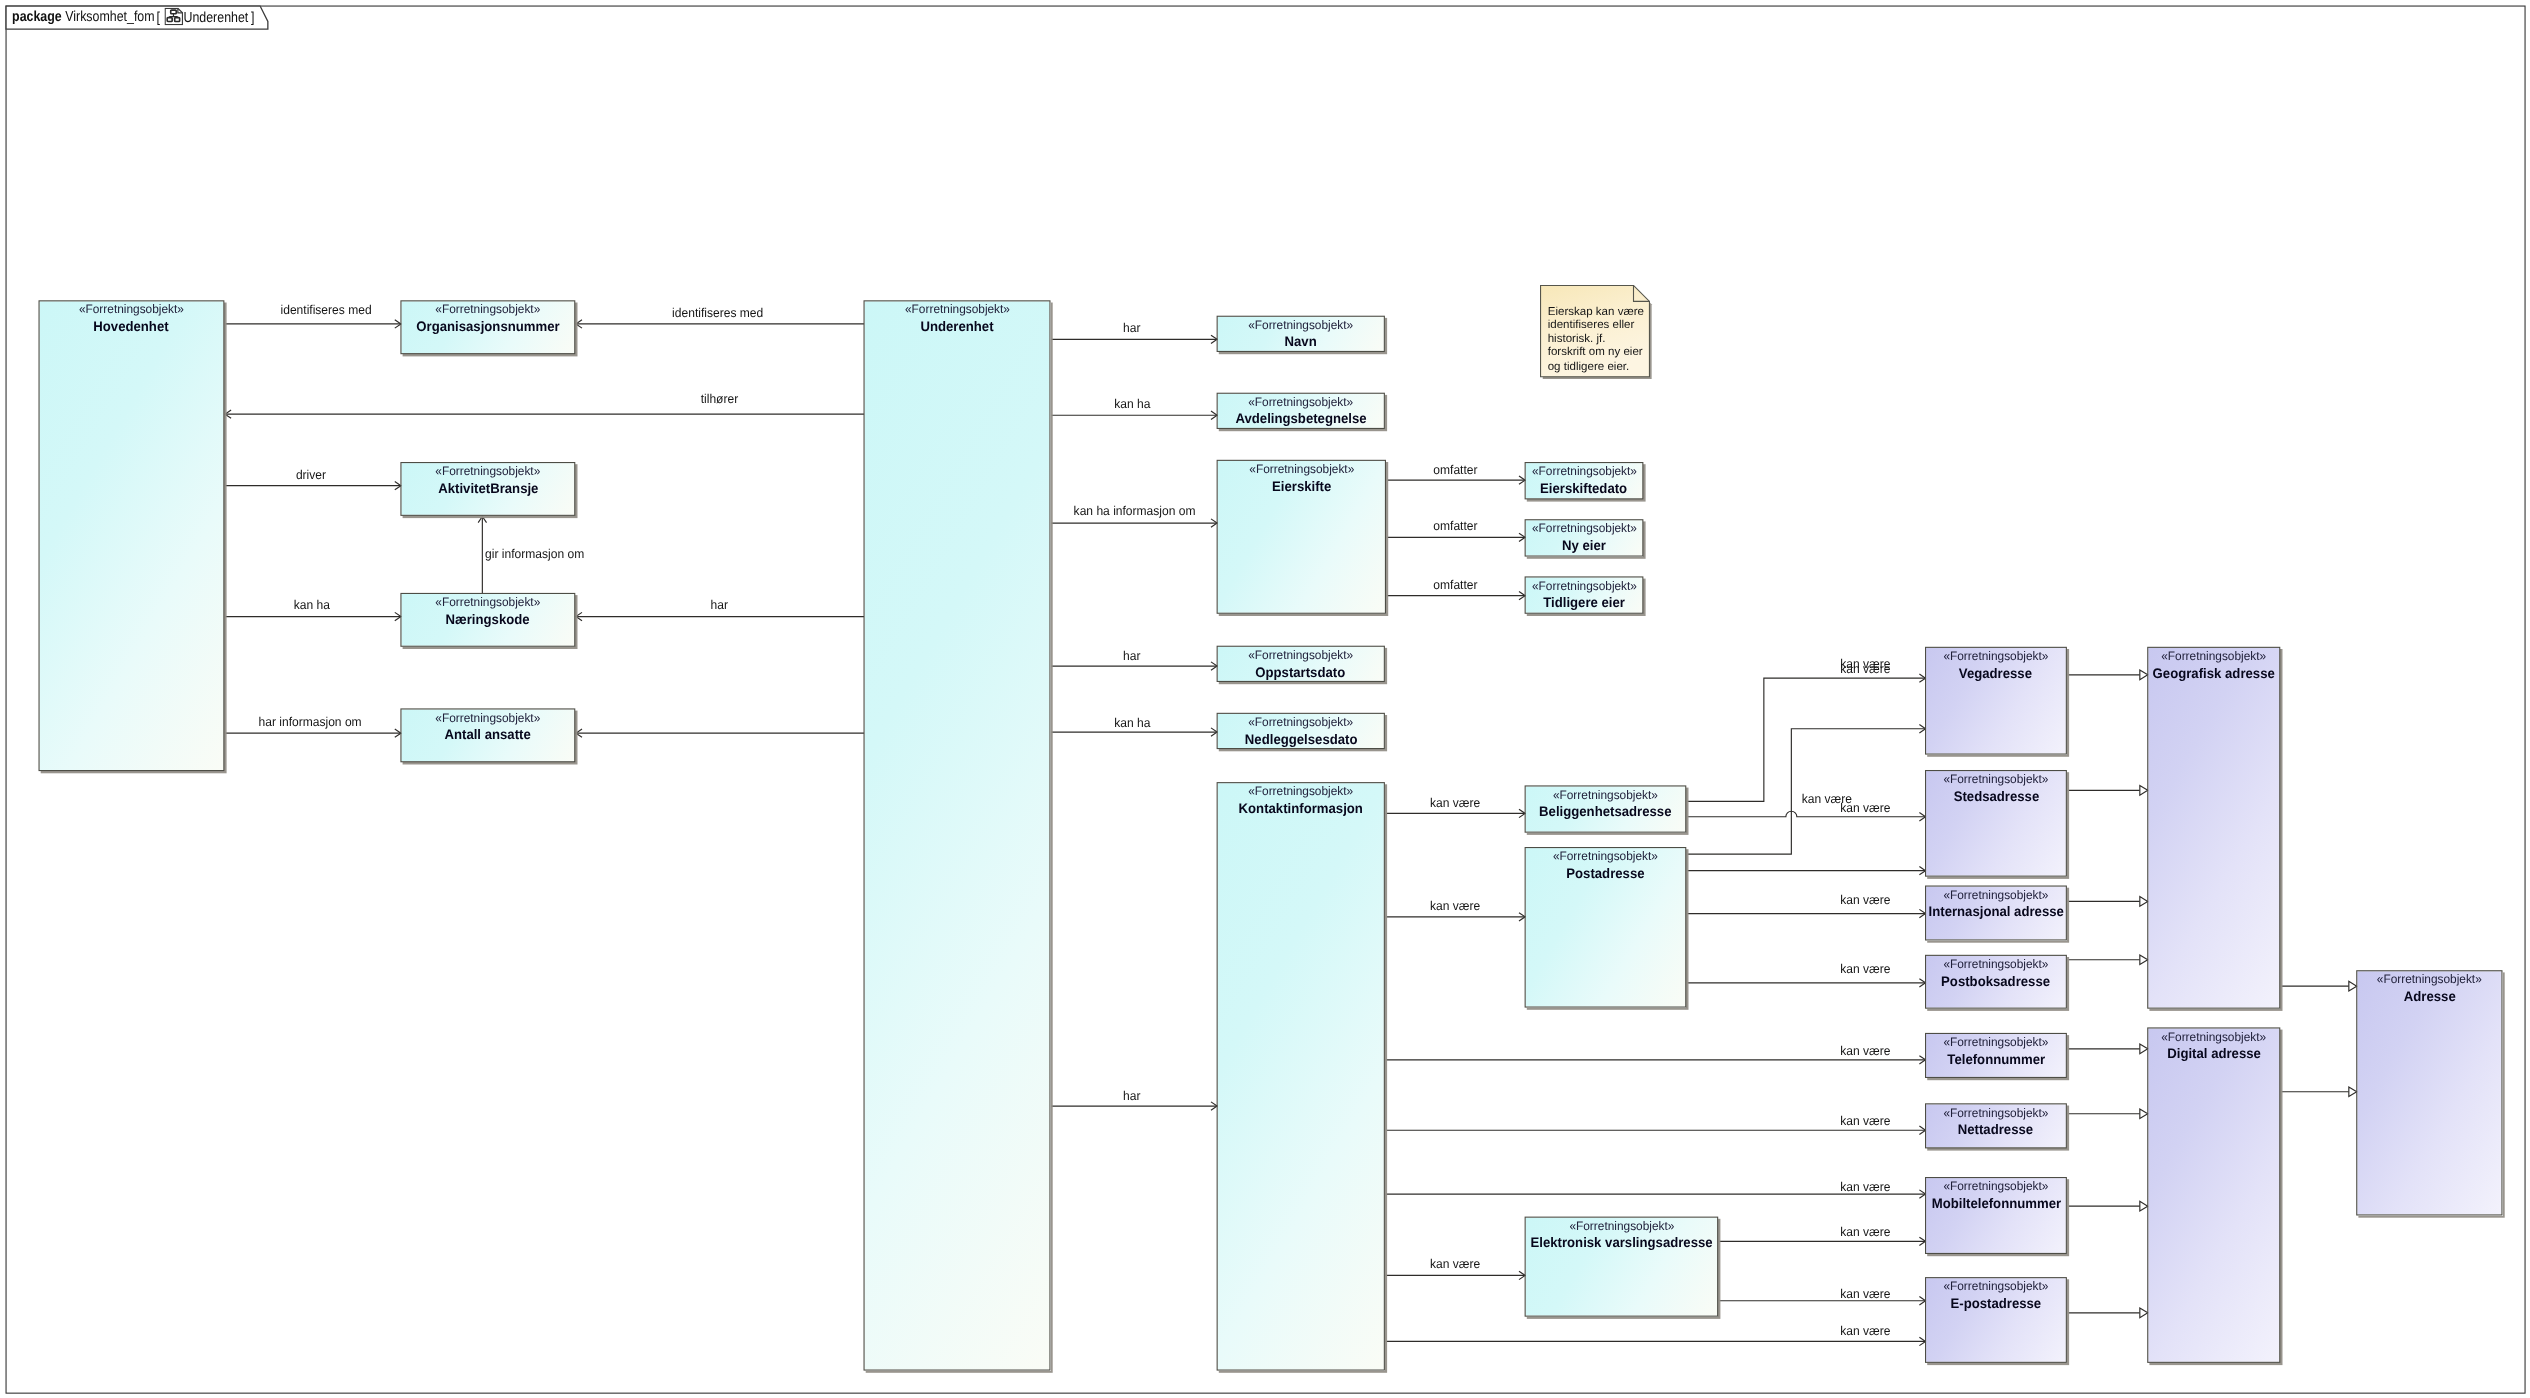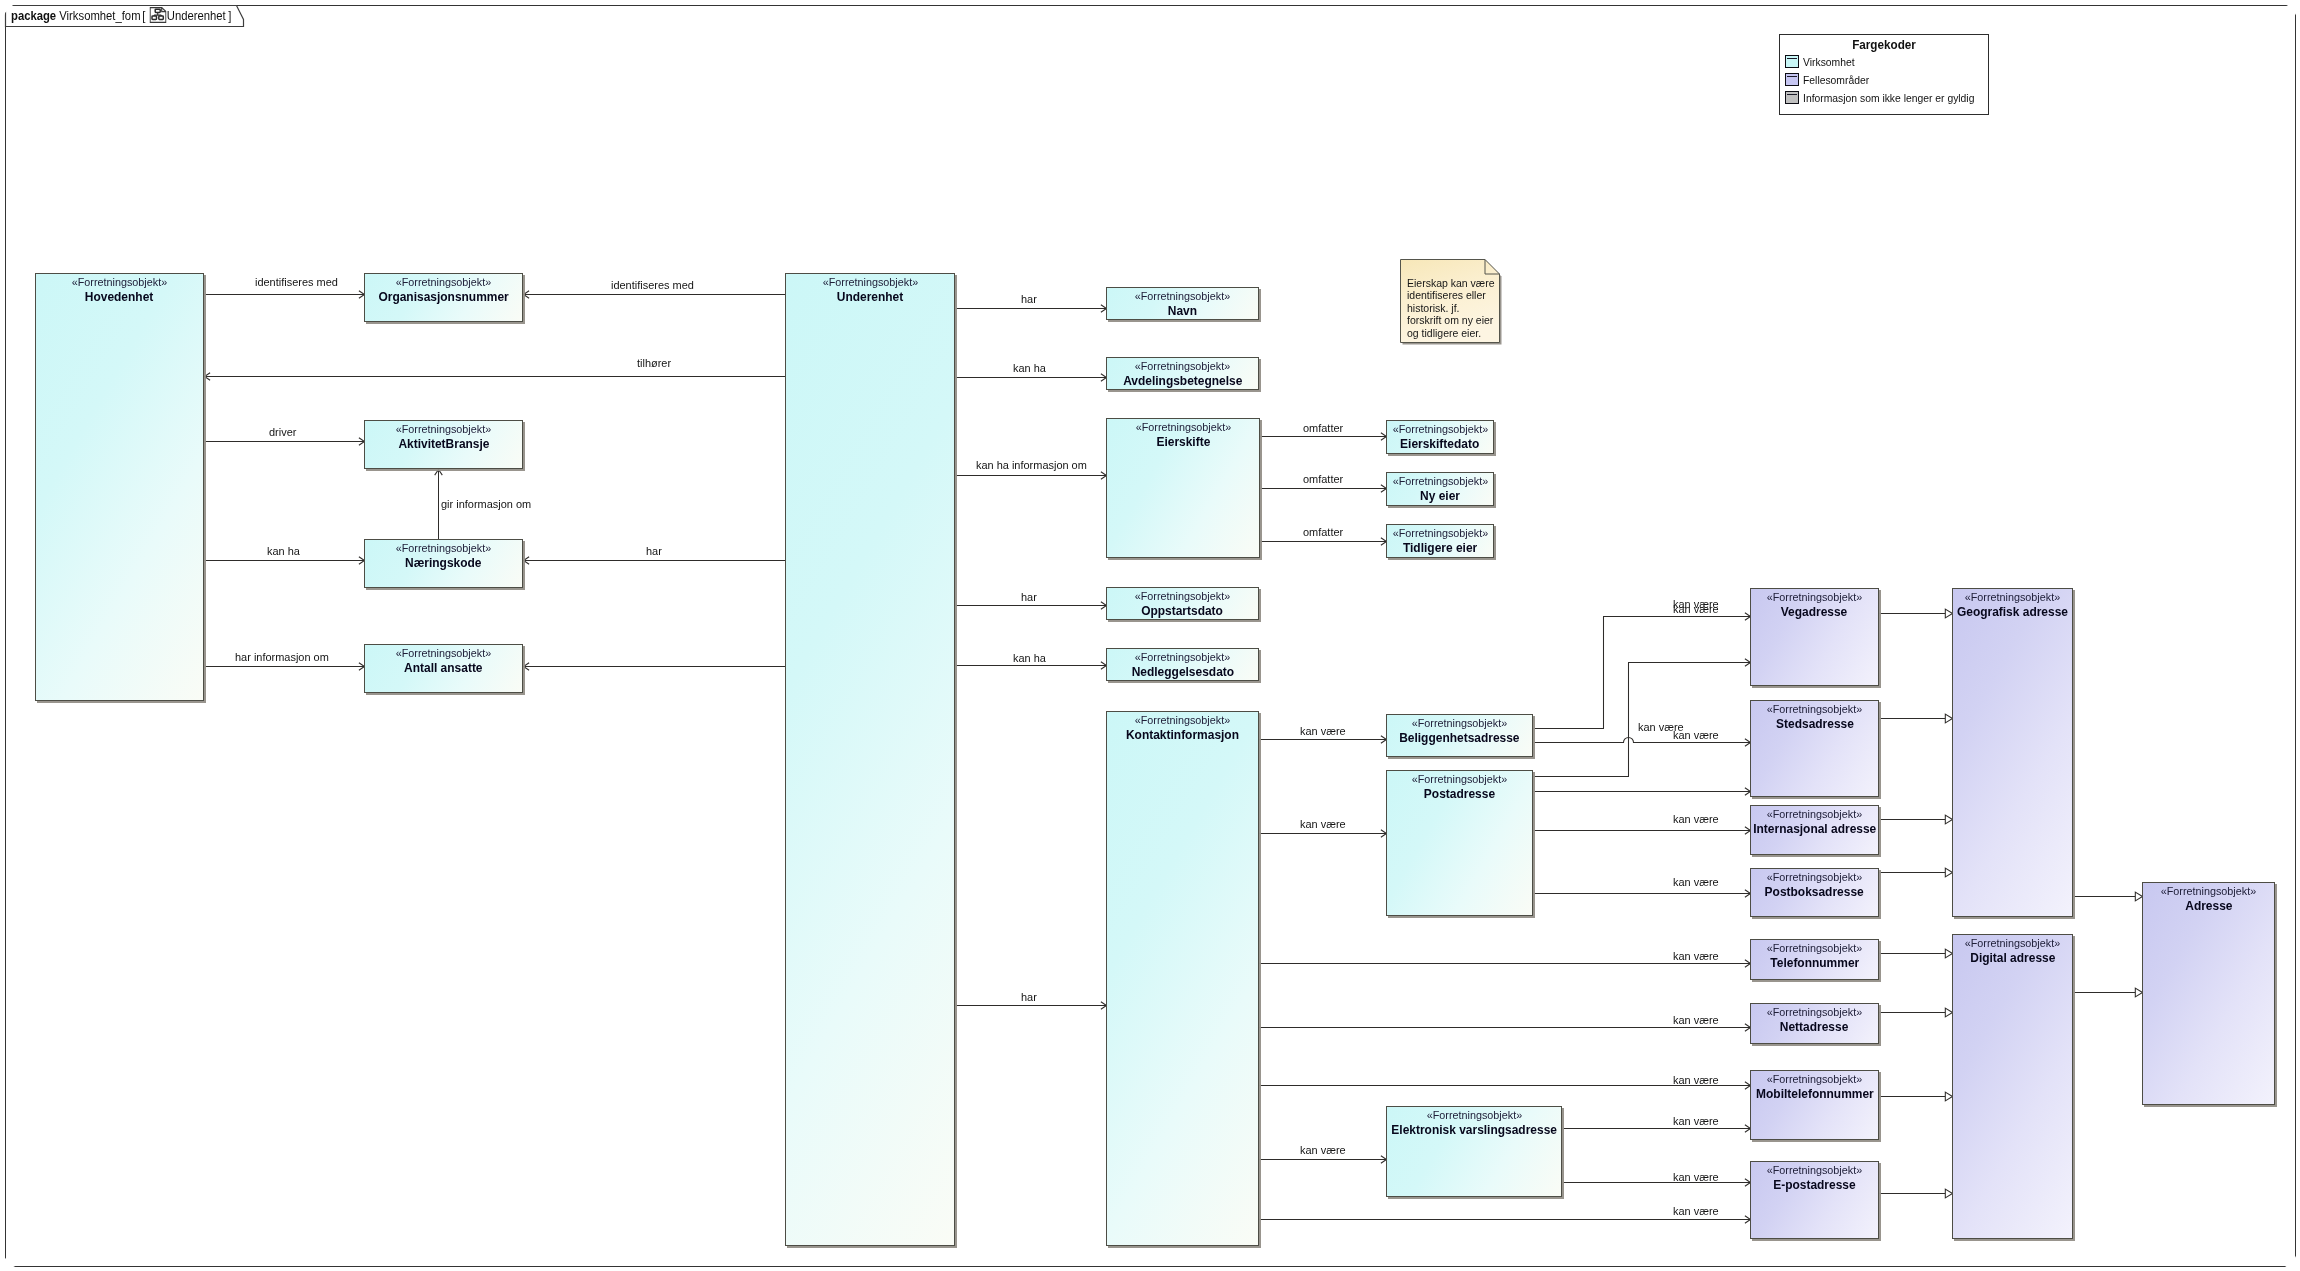--- a/index.html
+++ b/index.html
@@ -1,17 +1,17 @@
 <!DOCTYPE html>
 <html><head>
 <meta charset="utf-8">
 <style>
   html,body{margin:0;padding:0;background:#ffffff;}
   #page{position:relative;width:2300px;height:1271px;background:#ffffff;overflow:hidden;
-        font-family:"Liberation Sans", sans-serif;border-radius:30px;-webkit-font-smoothing:antialiased;}
+        font-family:"Liberation Sans", sans-serif;-webkit-font-smoothing:antialiased;}
   #frame{position:absolute;left:5px;top:5px;width:2291px;height:1262px;
          border:1.3px solid #343434;box-sizing:border-box;background:#fff;}
   
   #pkgtab{position:absolute;left:5px;top:5px;height:22px;box-sizing:border-box;}
   #pkgtab .tabtext{position:absolute;left:6px;top:2px;white-space:nowrap;font-size:13.2px;color:#111;
                    display:inline-block;transform:scaleX(0.855);transform-origin:0 0;}
   #pkgtab .brk{margin-left:2px;}
   #pkgtab .brk2{margin-left:3px;}
   #pkgtab .dicon{vertical-align:-3.5px;margin:0 1px 0 5px;transform:scaleX(1.169);transform-origin:0 0;}
   svg.layer{position:absolute;left:0;top:0;width:2300px;height:1271px;}
@@ -233,37 +233,20 @@
         <path d="M0.6 0.6 H12.2 L16.4 4.6 V15.4 H0.6 Z" fill="#ffffff" stroke="#3a3a3a" stroke-width="1.15"></path>
         <path d="M12.2 0.6 V4.6 H16.4" fill="none" stroke="#3a3a3a" stroke-width="1.15"></path>
         <path d="M8.2 5.3 V8.1 M4.6 8.1 H11.8 M4.6 8.1 V9.0 M11.8 8.1 V9.0" fill="none" stroke="#2b2b2b" stroke-width="1.1"></path>
         <rect x="5.7" y="2.2" width="5.0" height="3.3" rx="0.7" fill="#fff" stroke="#2b2b2b" stroke-width="1.5"></rect>
         <rect x="2.5" y="9.0" width="4.5" height="3.5" rx="0.7" fill="#fff" stroke="#2b2b2b" stroke-width="1.5"></rect>
         <rect x="9.3" y="9.0" width="4.5" height="3.5" rx="0.7" fill="#fff" stroke="#2b2b2b" stroke-width="1.5"></rect>
       </svg><span class="brk">Underenhet</span><span class="brk2">]</span>
     </span>
   </div>
 
-  <div id="legend">
-    <div class="ltitle">Fargekoder</div>
-    <div id="legend-rows">
-        <div class="lrow" style="top: 20px;">
-          <div class="sw" style="background: rgb(201, 247, 247);"></div>
-          <div class="ltxt">Virksomhet</div>
-        </div>
-        <div class="lrow" style="top: 38px;">
-          <div class="sw" style="background: rgb(198, 198, 242);"></div>
-          <div class="ltxt">Fellesområder</div>
-        </div>
-        <div class="lrow" style="top: 56px;">
-          <div class="sw" style="background: rgb(192, 192, 192);"></div>
-          <div class="ltxt">Informasjon som ikke lenger er gyldig</div>
-        </div>
-      </div>
-  </div>
 
   <div id="note">
     <svg width="106" height="89" style="position:absolute;left:0;top:0">
       <defs>
         <linearGradient id="noteg" x1="0" y1="0" x2="0.35" y2="1">
           <stop offset="0" stop-color="#f7e7b8"></stop>
           <stop offset="0.45" stop-color="#fbefcf"></stop>
           <stop offset="1" stop-color="#fdf5e2"></stop>
         </linearGradient>
       </defs>

